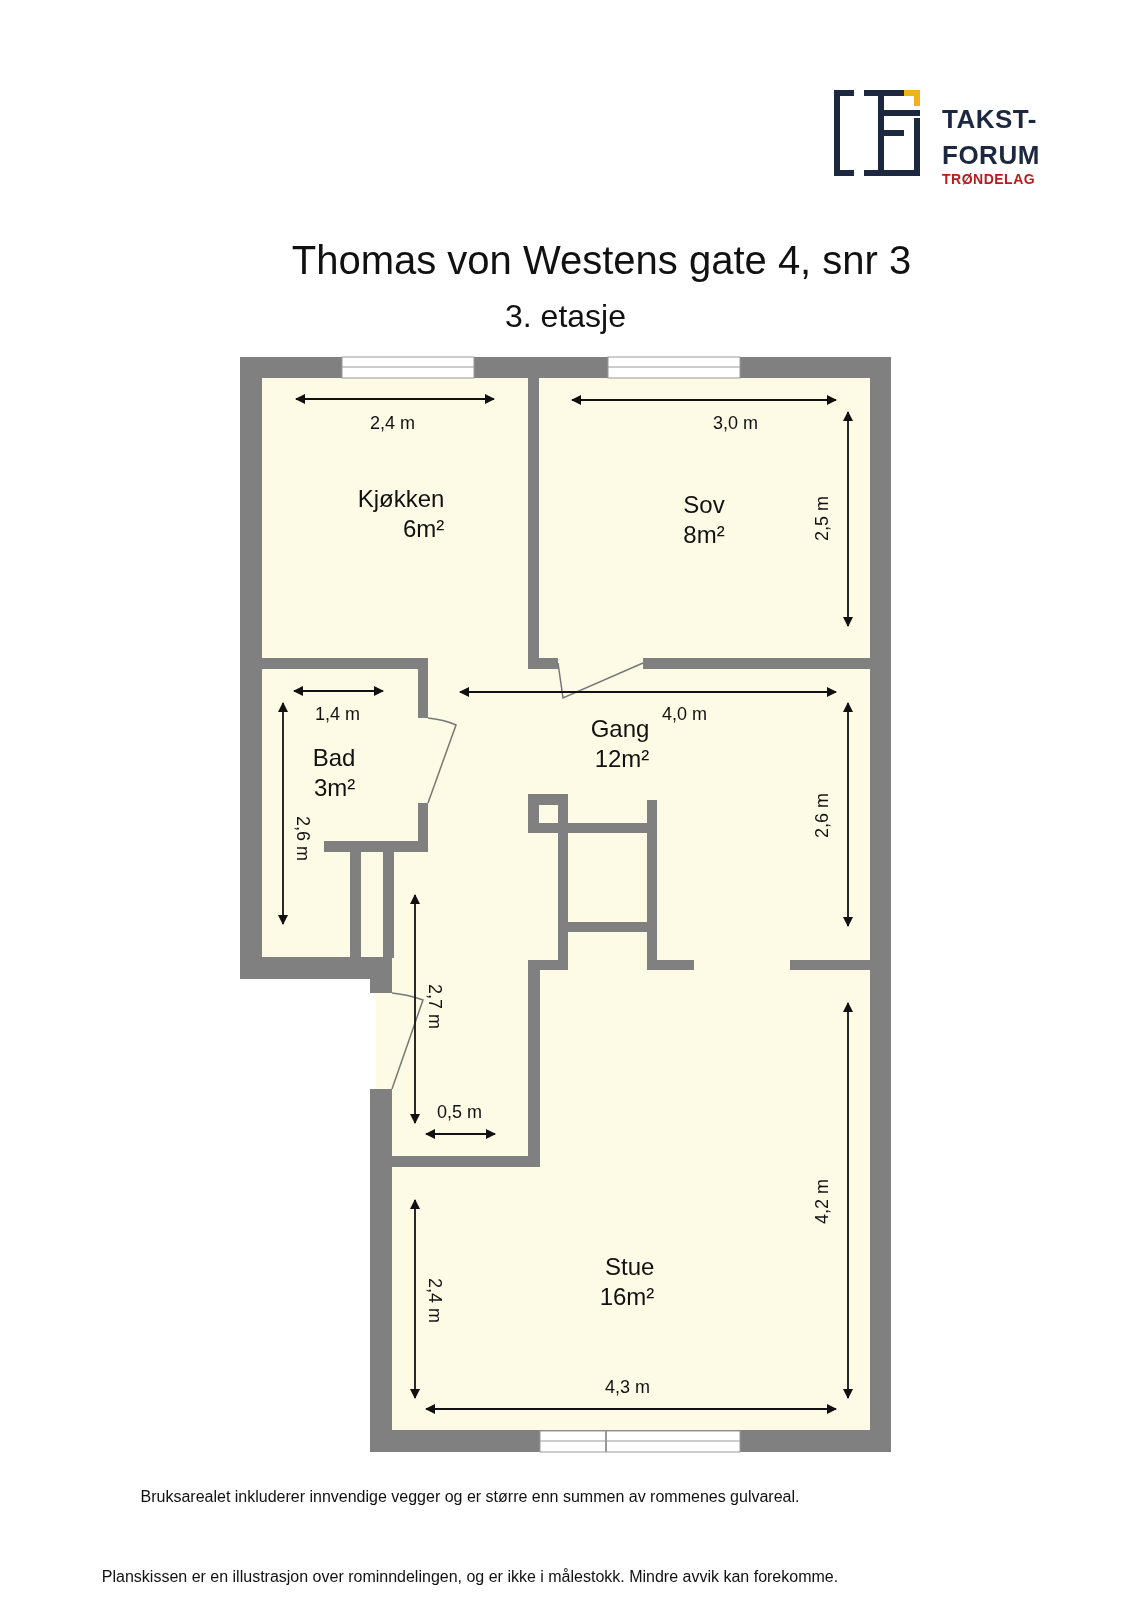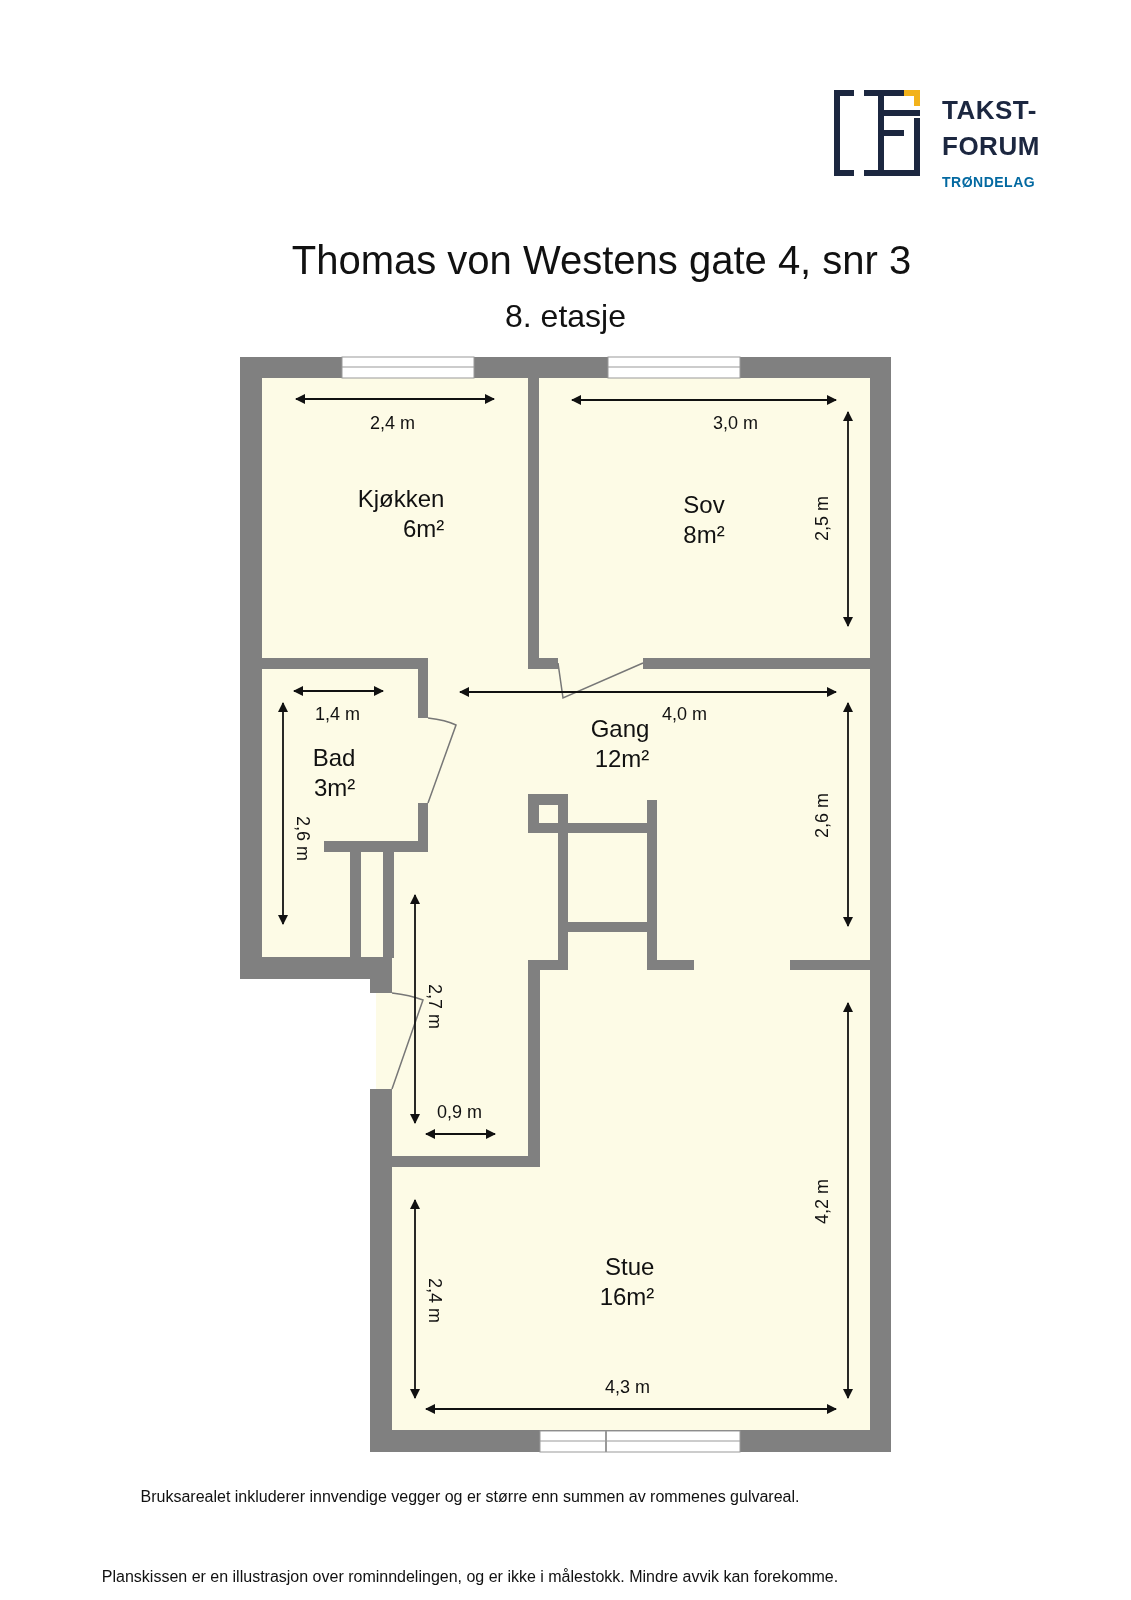--- a/index.html
+++ b/index.html
@@ -1,22 +1,22 @@
 <!DOCTYPE html>
 <html><head>
 <meta charset="utf-8">
 <style>
   html, body { margin: 0; padding: 0; background: #ffffff; }
   body { width: 1131px; height: 1600px; position: relative; overflow: hidden;
          font-family: "Liberation Sans", sans-serif; color: #111; }
   .logo { position: absolute; left: 830px; top: 88px; width: 230px; height: 92px; }
-  .logo-text { position: absolute; left: 942px; top: 97px; line-height: 1; }
+  .logo-text { position: absolute; left: 942px; top: 106px; line-height: 1; }
   .logo-line1, .logo-line2 { display: block; font-weight: bold; font-size: 26px; color: #1c2740; letter-spacing: 0.5px; }
   .logo-line2 { margin-top: 10px; }
-  .logo-line3 { display: block; font-weight: bold; font-size: 14px; color: #0369a1; margin-top: 16px; letter-spacing: 0.5px; }
+  .logo-line3 { display: block; font-weight: bold; font-size: 14px; color: #b91c1c; margin-top: 4px; letter-spacing: 0.5px; }
   .title { position: absolute; left: 0; width: 1131px; top: 238px; text-align: center; font-size: 40px; padding-left: 36px; }
   .subtitle { position: absolute; left: 0; width: 1131px; top: 298px; text-align: center; font-size: 32px; }
   .plan { position: absolute; left: 0; top: 0; }
   .room-label { position: absolute; text-align: right; font-size: 24px; line-height: 30px; transform: translateX(-50%); }
   .dim { position: absolute; font-size: 18px; white-space: nowrap; }
   .dim.v { transform: rotate(-90deg); transform-origin: center center; }
   .dim.v-cw { transform: rotate(90deg); transform-origin: center center; }
   .footer { position: absolute; left: 0; width: 940px; text-align: center; font-size: 16px; }
 </style>
 </head>
@@ -42,21 +42,21 @@
     <rect x="84" y="2" width="6" height="16" fill="#f2b21b"></rect>
   </svg>
 </div>
 <div class="logo-text">
   <span class="logo-line1">TAKST-</span>
   <span class="logo-line2">FORUM</span>
   <span class="logo-line3">TRØNDELAG</span>
 </div>
 
 <div class="title">Thomas von Westens gate 4, snr 3</div>
-<div class="subtitle">8. etasje</div>
+<div class="subtitle">3. etasje</div>
 
 <svg class="plan" width="1131" height="1600" viewBox="0 0 1131 1600">
   <defs>
     <marker id="ah" markerWidth="10" markerHeight="10" refX="9" refY="5" orient="auto-start-reverse" markerUnits="userSpaceOnUse">
       <path d="M0,0 L10,5 L0,10 z" fill="#111"></path>
     </marker>
   </defs>
 
   <g fill="#fdfbe6">
     <rect x="262" y="378" width="608" height="280"></rect>
@@ -170,19 +170,19 @@
 </div>
 
 <span class="dim" style="left:370px;top:413px;">2,4 m</span>
 <span class="dim" style="left:678px;top:413px;margin-left:35px;">3,0 m</span>
 <span class="dim v" style="left:800px;top:508px;">2,5 m</span>
 <span class="dim" style="left:315px;top:704px;">1,4 m</span>
 <span class="dim v-cw" style="left:280px;top:828px;">2,6 m</span>
 <span class="dim" style="left:662px;top:704px;">4,0 m</span>
 <span class="dim v" style="left:800px;top:805px;">2,6 m</span>
 <span class="dim v-cw" style="left:412px;top:996px;">2,7 m</span>
-<span class="dim" style="left:437px;top:1102px;">0,9 m</span>
+<span class="dim" style="left:437px;top:1102px;">0,5 m</span>
 <span class="dim" style="left:605px;top:1377px;">4,3 m</span>
 <span class="dim v" style="left:800px;top:1191px;">4,2 m</span>
 <span class="dim v-cw" style="left:412px;top:1290px;">2,4 m</span>
 
 <div class="footer" style="top:1488px;">Bruksarealet inkluderer innvendige vegger og er større enn summen av rommenes gulvareal.</div>
 <div class="footer" style="top:1568px;">Planskissen er en illustrasjon over rominndelingen, og er ikke i målestokk. Mindre avvik kan forekomme.</div>
 
 </body></html>

